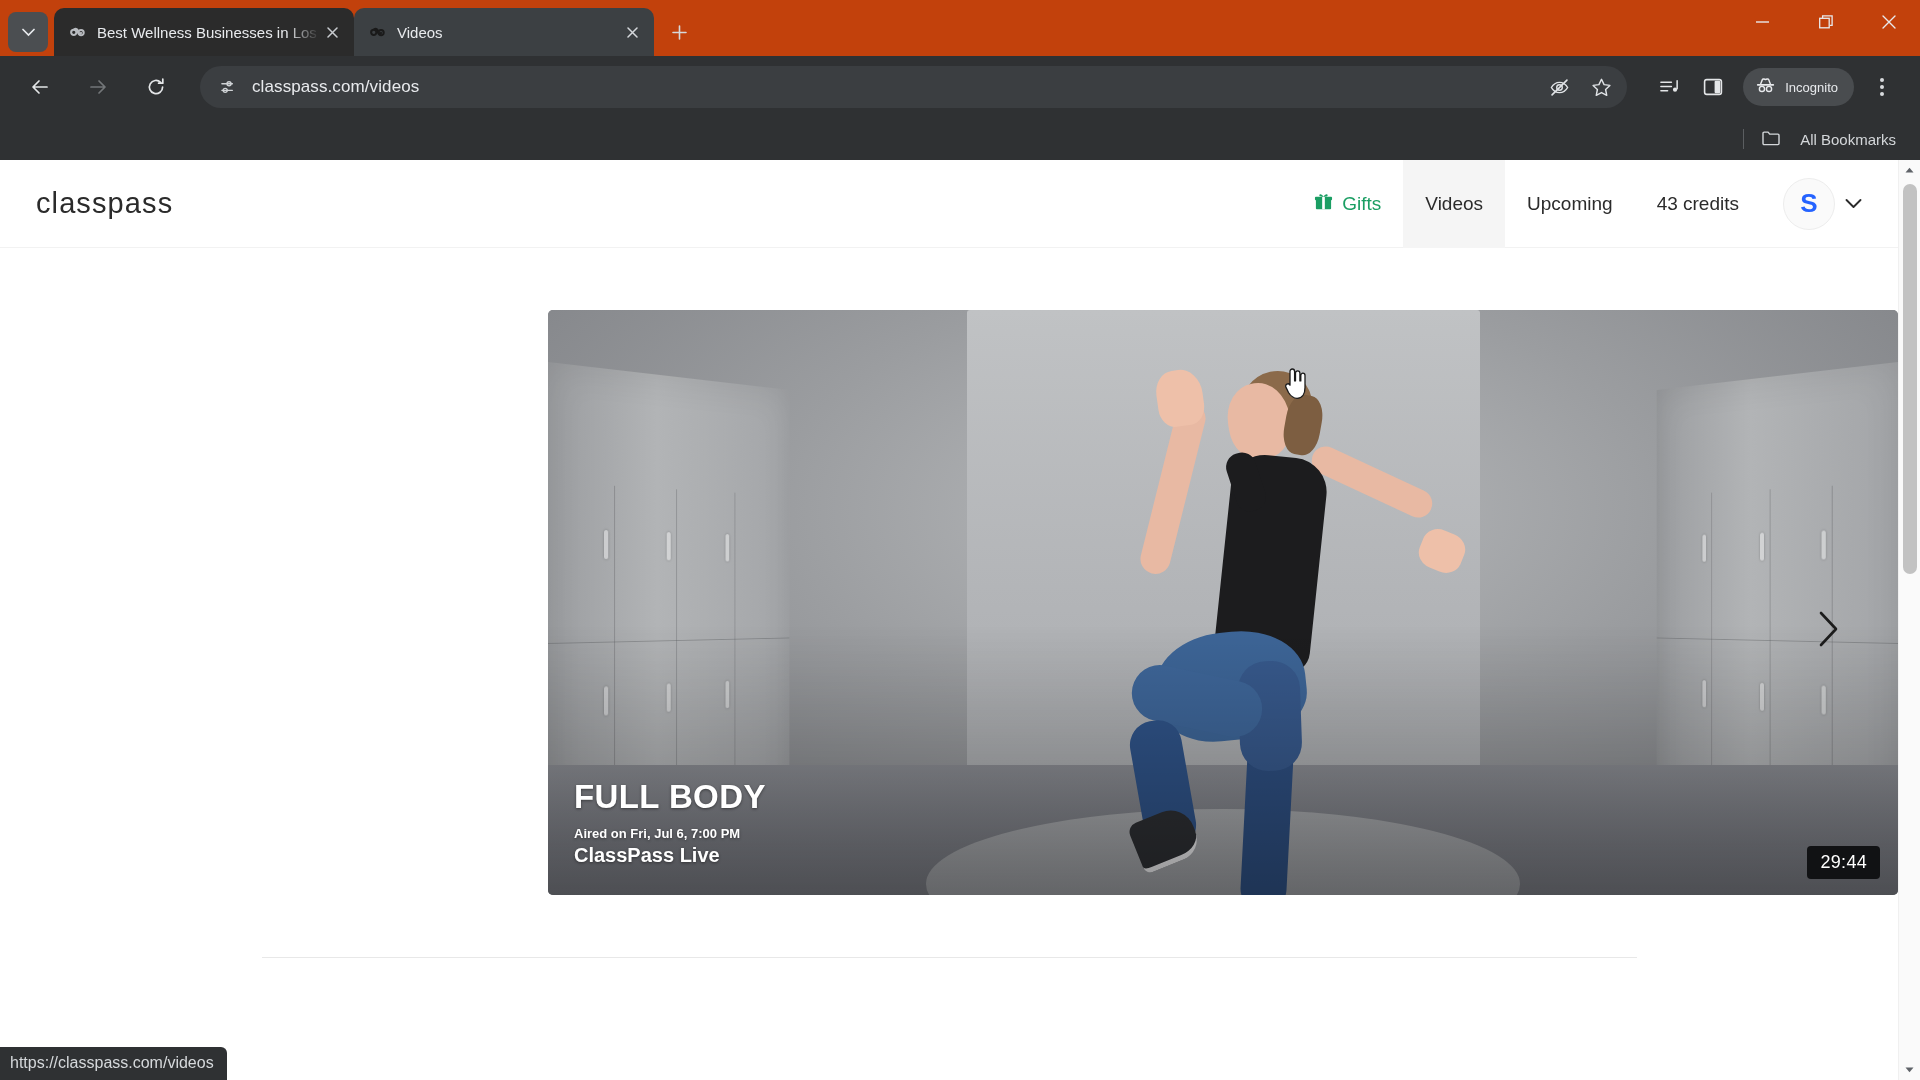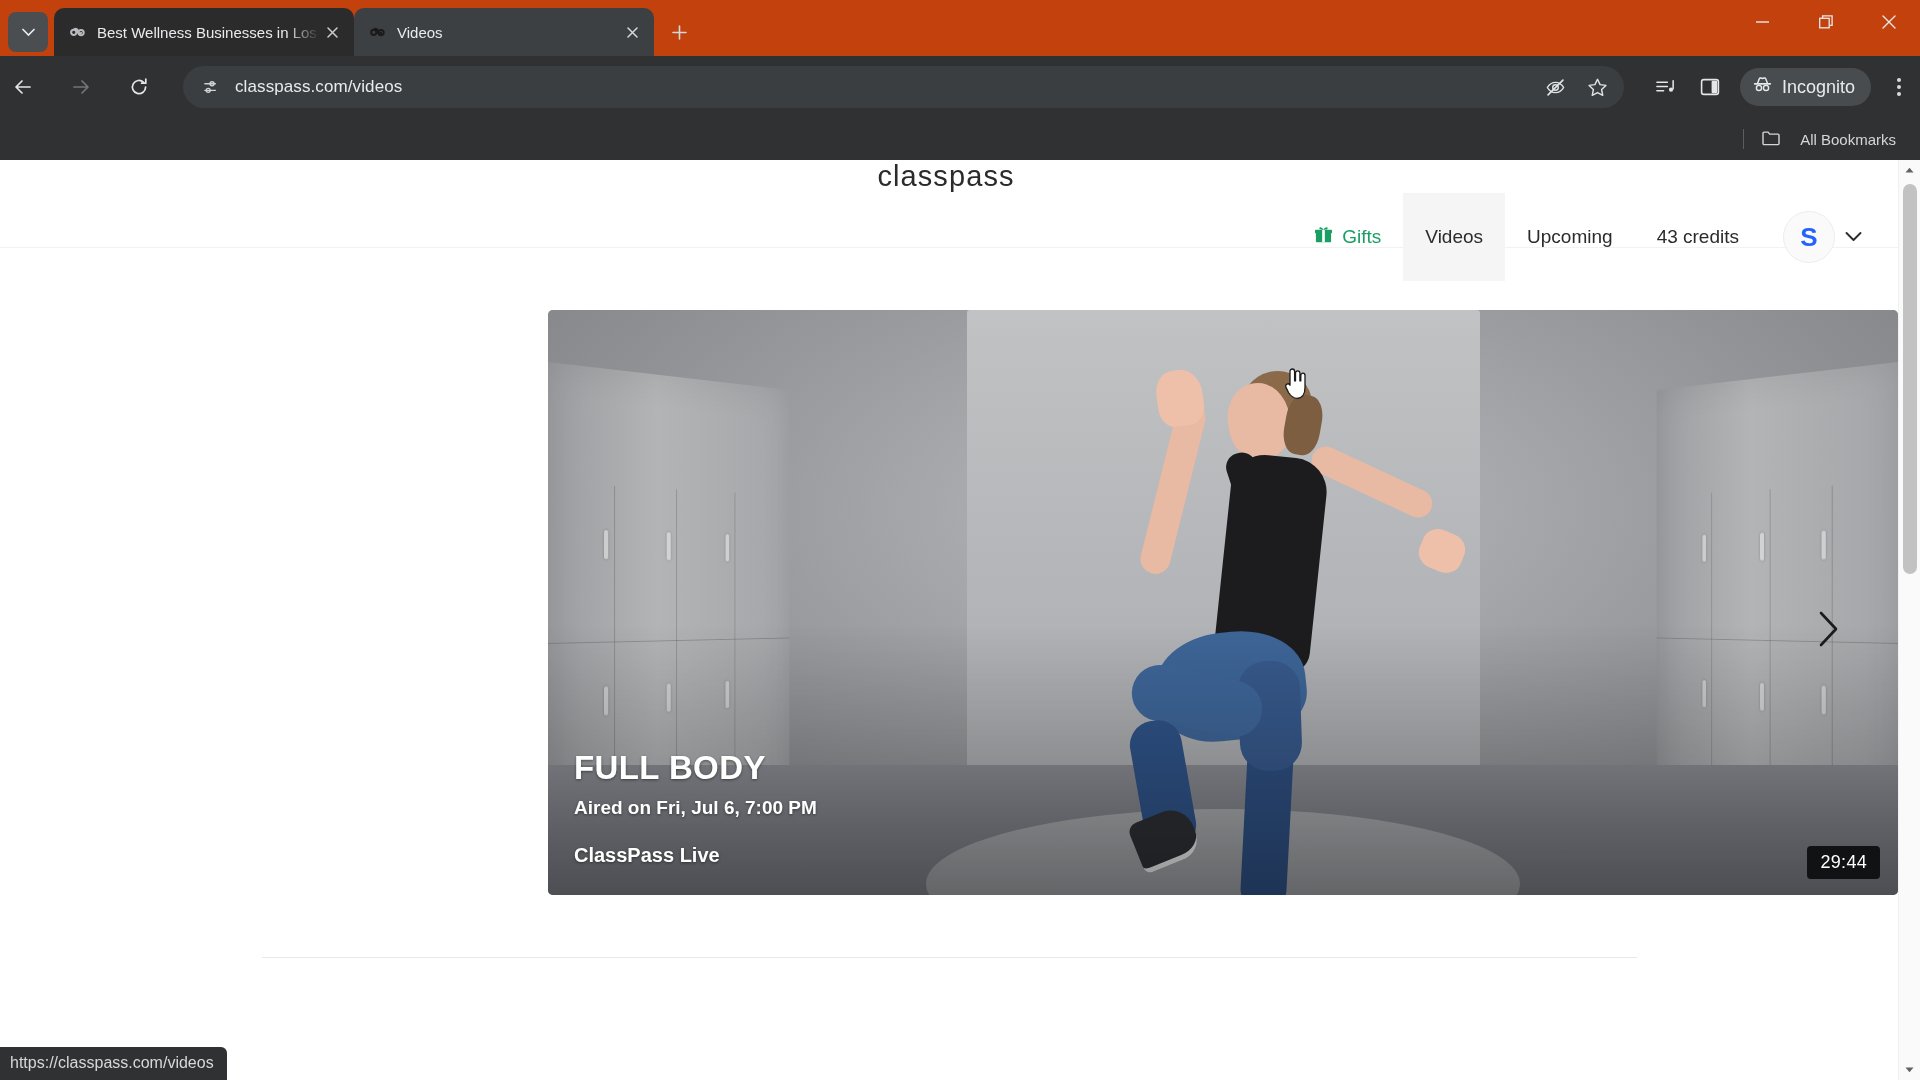--- a/index.html
+++ b/index.html
@@ -53,21 +53,21 @@
   }
   .winctl { margin-left: auto; display: flex; align-items: flex-start; height: 56px; }
   .winbtn {
     width: 63px; height: 44px; display: flex; align-items: center; justify-content: center;
     color: #e8eaed;
   }
 
   
   .toolbar {
     height: 62px; background: #2f3133; display: flex; align-items: center;
-    padding: 0 1px; flex: 0 0 62px; gap: 14px;
+    padding: 0 18px; flex: 0 0 62px; gap: 14px;
   }
   .navbtn {
     width: 44px; height: 44px; border-radius: 50%;
     display: flex; align-items: center; justify-content: center;
     color: #e4e6e8; flex: 0 0 44px;
   }
   .navbtn.disabled { color: #737679; }
   .omnibox {
     flex: 1 1 auto; height: 42px; background: #3b3e41; border-radius: 21px;
     display: flex; align-items: center; padding: 0 8px 0 14px; margin: 0 8px;
@@ -84,21 +84,21 @@
     display: flex; align-items: center; justify-content: center; color: #e0e3e6;
   }
   .tb-right { display: flex; align-items: center; gap: 4px; }
   .tb-btn {
     width: 40px; height: 40px; border-radius: 50%;
     display: flex; align-items: center; justify-content: center; color: #e4e6e8;
   }
   .incognito-pill {
     height: 38px; border-radius: 19px; background: #494c4f;
     display: flex; align-items: center; gap: 9px; padding: 0 16px 0 12px;
-    color: #e8eaed; font-size: 18px; margin-left: 6px;
+    color: #e8eaed; font-size: 13px; margin-left: 6px;
   }
   .kebab {
     width: 40px; height: 44px; display: flex; flex-direction: column;
     align-items: center; justify-content: center; gap: 3px; margin-left: 4px;
   }
   .kebab i { width: 4px; height: 4px; border-radius: 50%; background: #d8dbde; display: block; }
 
   
   .bookmarks {
     height: 42px; background: #2f3133; display: flex; align-items: center;
@@ -113,21 +113,21 @@
   
   .viewport {
     flex: 1 1 auto; background: #ffffff; position: relative; overflow: hidden;
     display: flex;
   }
   .page { flex: 1 1 auto; position: relative; background: #fff; overflow: hidden; }
 
   
   .site-header {
     height: 88px; background: #fff; display: flex; align-items: center;
-    padding: 0 22px 0 16px; border-bottom: 1px solid #f2f2f2; flex-direction: column;
+    padding: 0 22px 0 36px; border-bottom: 1px solid #f2f2f2;
   }
   .logo {
     font-size: 29px; letter-spacing: 1.1px; color: #2b2b2b; font-weight: 400;
   }
   .site-nav { margin-left: auto; display: flex; align-items: center; height: 88px; }
   .nav-link {
     height: 88px; display: flex; align-items: center; gap: 9px;
     padding: 0 22px; font-size: 19px; color: #2b2b2b; white-space: nowrap;
   }
   .nav-link.gifts { color: #1a9e63; }
@@ -251,21 +251,21 @@
   .hero-shade {
     position: absolute; left: 0; right: 0; bottom: 0; height: 270px;
     background: linear-gradient(to top, rgba(0,0,0,.34), rgba(0,0,0,0));
   }
   .hero-text { position: absolute; left: 26px; bottom: 28px; color: #fff; }
   .hero-title {
     font-size: 33px; font-weight: 700; letter-spacing: .4px; margin-bottom: 10px;
     text-shadow: 0 1px 3px rgba(0,0,0,.45);
   }
   .hero-sub {
-    font-size: 19px; font-weight: 700; margin-bottom: 25px;
+    font-size: 13px; font-weight: 700; margin-bottom: 3px;
     text-shadow: 0 1px 3px rgba(0,0,0,.45);
   }
   .hero-brand { font-size: 20px; font-weight: 700; text-shadow: 0 1px 3px rgba(0,0,0,.45); }
   .duration {
     position: absolute; right: 18px; bottom: 16px;
     background: #111214; color: #fff; font-size: 18px;
     padding: 6px 13px; border-radius: 4px; letter-spacing: .3px;
   }
   .carousel-next {
     position: absolute; right: 42px; top: 354px;

